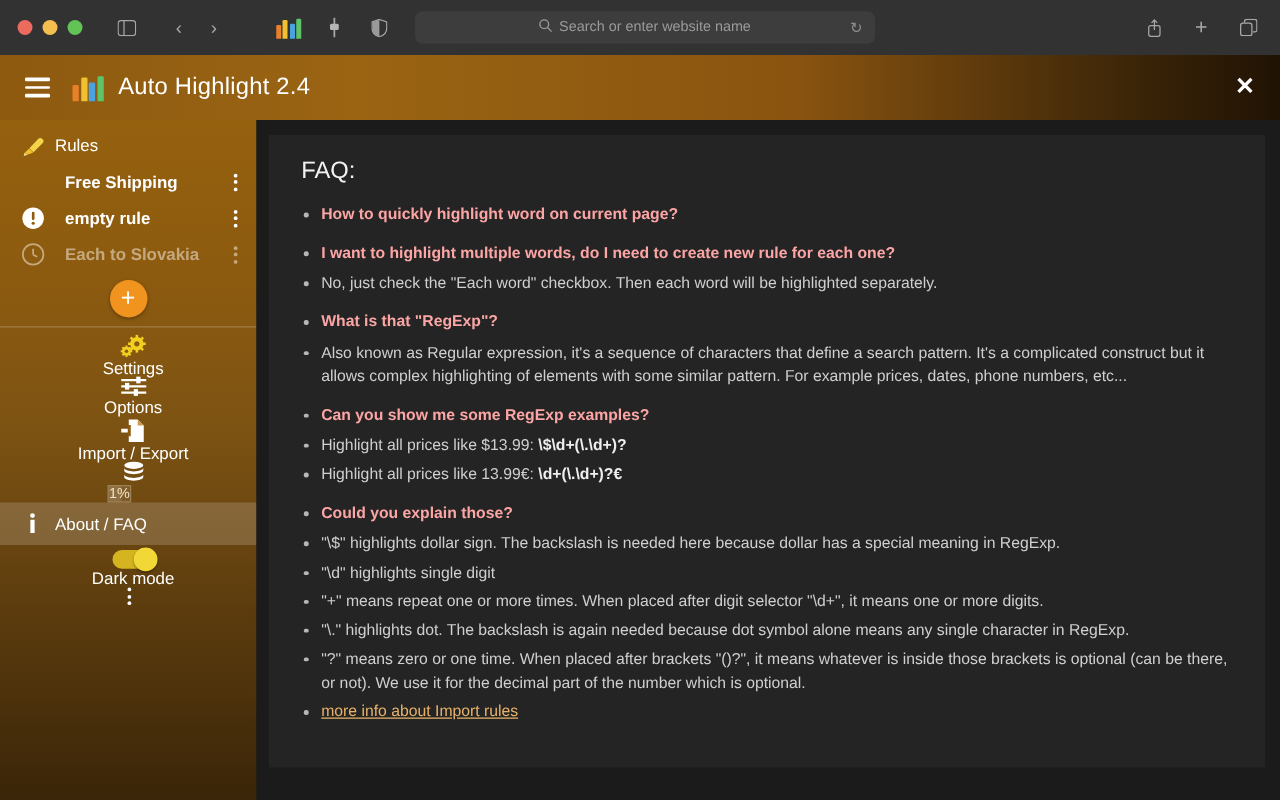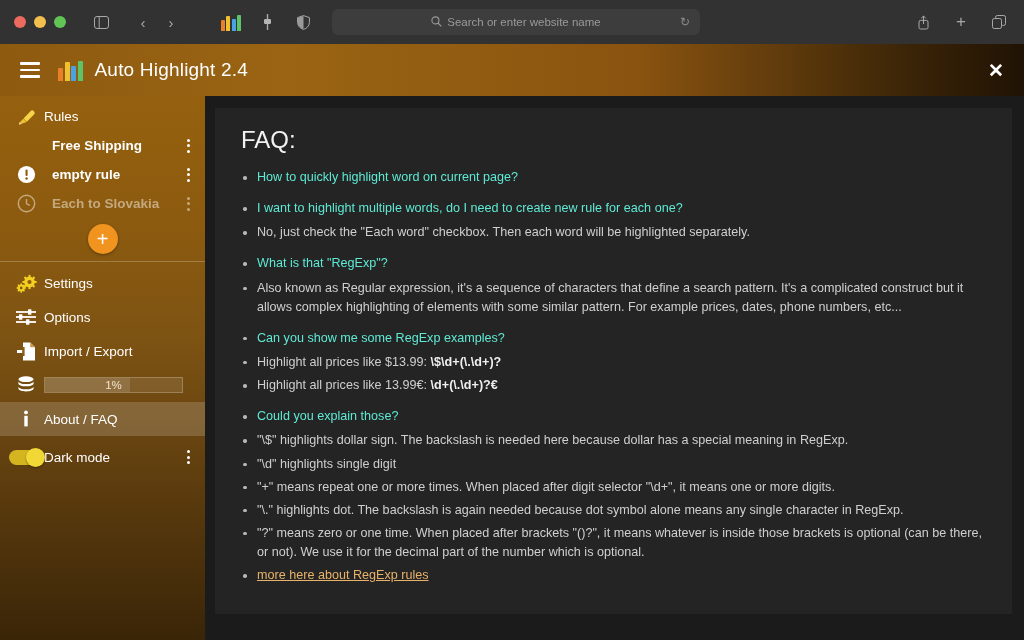--- a/index.html
+++ b/index.html
@@ -88,21 +88,21 @@
     flex: none;
     font-size: 13.5px;
   }
   .side-row {
     display: flex; align-items: center;
     height: 29px;
     padding-left: 8px;
     position: relative;
     color: #ffffff;
   }
-  .side-row.tall { height: 34px; }
+  .side-row.tall { height: 34px; flex-direction: column; }
   .side-icon {
     width: 36px; flex: none;
     display: flex; align-items: center; justify-content: center;
   }
   .side-label { flex: 1; }
   .side-row.head .side-label { font-size: 13.5px; }
   .rule-label { padding-left: 8px; font-weight: 600; }
   .muted { color: #c4a97f; }
   .kebab {
     width: 22px; display: flex; flex-direction: column; gap: 2.5px;
@@ -155,39 +155,39 @@
     flex: 1; height: 544px;
     background: #1b1b1b;
     padding: 12px 12px 0 10px;
   }
   .panel {
     background: #242424;
     height: 506px;
     padding: 18px 26px 10px 26px;
     overflow: hidden;
   }
-  .faq-title { color: #f2f2f2; font-size: 24px; margin-bottom: 14px; }
+  .faq-title { color: #f2f2f2; font-size: 19px; margin-bottom: 14px; }
 
   ul.faq { list-style: none; }
   ul.faq li {
     position: relative;
     padding-left: 16px;
     color: #cfcfcf;
     font-size: 12.6px;
     line-height: 1.52;
     margin-bottom: 4px;
   }
   ul.faq li:before {
     content: "";
     position: absolute; left: 2px; top: 8px;
     width: 3.5px; height: 3.5px; border-radius: 50%;
     background: #b7b7b7;
   }
   ul.faq li.q {
-    color: #5eead4; font-weight: normal; margin-top: 12px; margin-bottom: 5px;
+    color: #fca5a5; font-weight: bold; margin-top: 12px; margin-bottom: 5px;
   }
   ul.faq li.q:first-child { margin-top: 0; }
   ul.faq li .code { font-weight: bold; color: #efefef; }
   ul.faq li a.link {
     color: #e8b26a; text-decoration: underline; cursor: pointer;
   }
 </style>
 </head>
 <body>
 
@@ -448,17 +448,17 @@
           <li>Also known as Regular expression, it's a sequence of characters that define a search pattern. It's a complicated construct but it allows complex highlighting of elements with some similar pattern. For example prices, dates, phone numbers, etc...</li>
           <li class="q">Can you show me some RegExp examples?</li>
           <li><span>Highlight all prices like $13.99: </span><span class="code">\$\d+(\.\d+)?</span></li>
           <li><span>Highlight all prices like 13.99€: </span><span class="code">\d+(\.\d+)?€</span></li>
           <li class="q">Could you explain those?</li>
           <li>"\$" highlights dollar sign. The backslash is needed here because dollar has a special meaning in RegExp.</li>
           <li>"\d" highlights single digit</li>
           <li>"+" means repeat one or more times. When placed after digit selector "\d+", it means one or more digits.</li>
           <li>"\." highlights dot. The backslash is again needed because dot symbol alone means any single character in RegExp.</li>
           <li>"?" means zero or one time. When placed after brackets "()?", it means whatever is inside those brackets is optional (can be there, or not). We use it for the decimal part of the number which is optional.</li>
-          <li><a class="link">more here about RegExp rules</a></li>
+          <li><a class="link">more info about Import rules</a></li>
         </ul>
     </div>
   </div>
 </div>
 
 </body></html>

